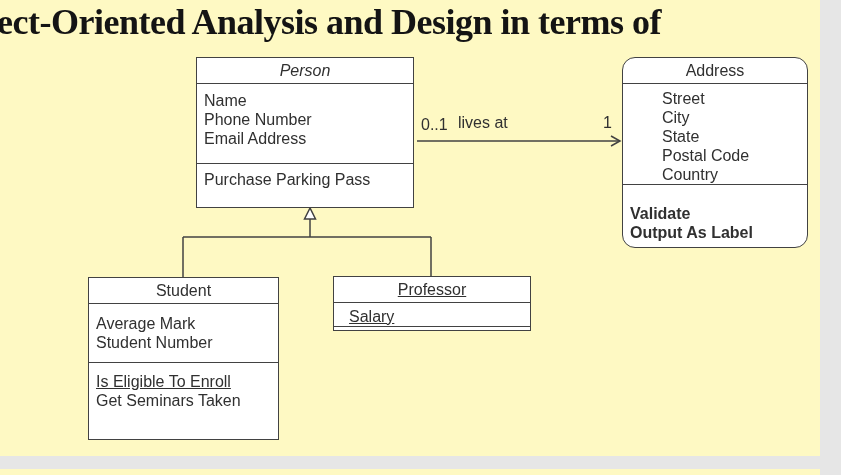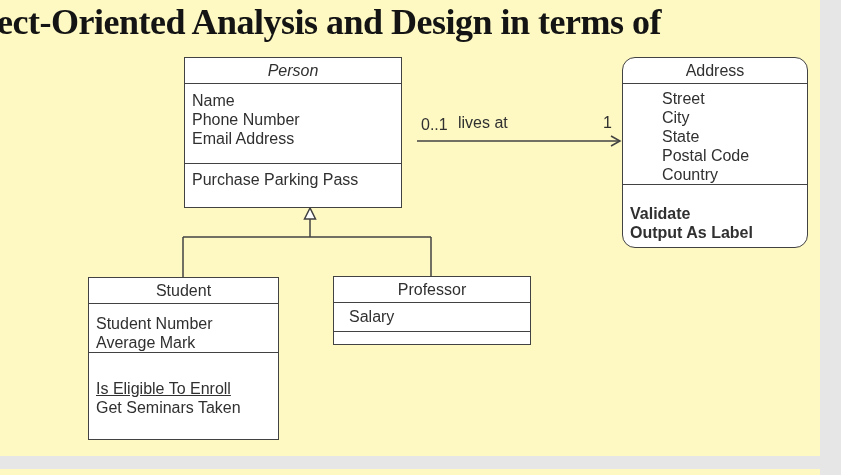--- a/index.html
+++ b/index.html
@@ -29,29 +29,29 @@
   }
   .uml-title {
     flex:0 0 auto; height:25px; line-height:25px;
     text-align:center; border-bottom:1.5px solid #424242;
   }
   .uml-attrs { flex:1 1 auto; padding:7px 7px 0 7px; line-height:19px; }
   .uml-ops   { flex:0 0 auto; border-top:1.5px solid #424242; padding:6px 7px 0 7px; line-height:19px; }
   .italic { font-style:italic; }
   .underline { text-decoration:underline; }
 
-  #person    { left:184px; top:57px;  width:218px; height:151px; }
+  #person    { left:196px; top:57px;  width:218px; height:151px; }
   #person    .uml-ops { height:37px; }
   #address   { left:622px; top:57px;  width:186px; height:191px;border-radius:13px; }
   #address   .uml-attrs { padding-top:5px;margin-left:32px; }
   #address   .uml-ops { height:49px; padding-top:19px;font-weight:bold; }
   #student   { left:88px;  top:277px; width:191px; height:163px; }
   #student   .uml-attrs { padding-top:10px; }
-  #student   .uml-ops { height:67px; padding-top:26px; }
-  #professor { left:333px; top:276px; width:198px; height:69px; }
+  #student   .uml-ops { height:67px; padding-top:9px; }
+  #professor { left:333px; top:276px; width:198px; height:55px;text-decoration:underline; }
   #professor .uml-attrs { padding-top:4px;margin-left:8px; }
   #professor .uml-ops { height:12px; padding:0; }
 
   
   #connectors { position:absolute; left:0; top:0; width:841px; height:475px; pointer-events:none; }
 
   
   .edge-label { position:absolute; color:#303030; font-size:16px; white-space:nowrap; }
   #mult-from { left:421px; top:116px; }
   #assoc-name { left:458px; top:114px; }
@@ -103,22 +103,22 @@
     </div>
     <div class="uml-ops">
       <div>Validate</div>
       <div>Output As Label</div>
     </div>
   </div>
 
   <div id="student" class="uml-class">
     <div class="uml-title">Student</div>
     <div class="uml-attrs">
+      <div>Average Mark</div>
       <div>Student Number</div>
-      <div>Average Mark</div>
     </div>
     <div class="uml-ops">
       <div class="underline">Is Eligible To Enroll</div>
       <div>Get Seminars Taken</div>
     </div>
   </div>
 
   <div id="professor" class="uml-class">
     <div class="uml-title">Professor</div>
     <div class="uml-attrs">

